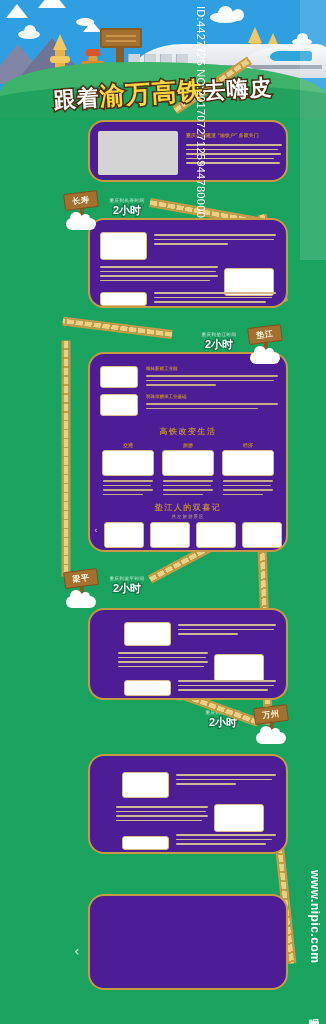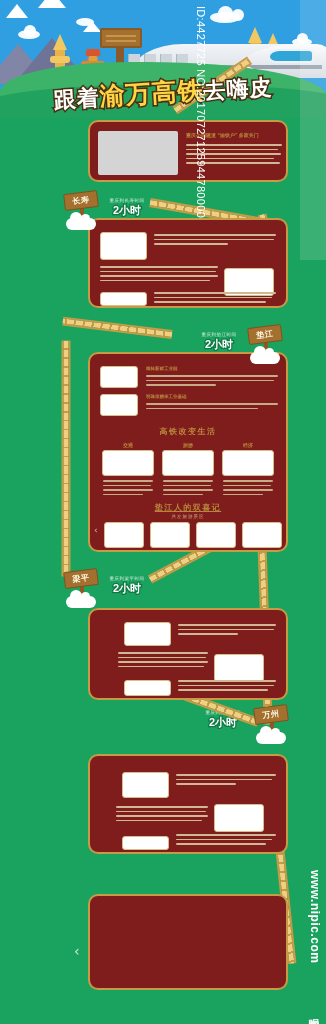--- a/index.html
+++ b/index.html
@@ -129,23 +129,23 @@
     position:absolute;
     background: repeating-linear-gradient(
       90deg, #f0cf84 0px, #f0cf84 7px, #c79a46 7px, #c79a46 9px);
     border-top:2px solid #c79a46; border-bottom:2px solid #c79a46;
     z-index:1;
   }
 
   
   .card {
     position:absolute;
-    background:#7f1d1d;
+    background:#4c1d95;
     border:2px solid #c79a46;
-    border-radius:10px;
+    border-radius:16px;
     z-index:3;
   }
   .thumb {
     position:absolute; background:#d4d4d4; border-radius:2px;
   }
   .imgbox {
     position:absolute; background:#ffffff; border:1px solid #dbbd8a; border-radius:3px;
   }
   .cardtitle {
     position:absolute; color:#b8863a; font-weight:bold; white-space:nowrap;
@@ -413,21 +413,21 @@
 
     <div class="col-h" style="left:134px;top:88px;width:48px;">经济</div>
     <div class="imgbox" style="left:132px;top:96px;width:52px;height:26px;"></div>
     <div class="lines d" style="left:133px;top:126px;">
       <i style="width:50px;"></i>
         <i style="width:48px;"></i>
         <i style="width:50px;"></i>
         <i style="width:40px;"></i>
     </div>
 
-    <div class="sec-h" style="top:148px;text-decoration:underline;">垫江人的双喜记</div>
+    <div class="sec-h" style="top:148px;">垫江人的双喜记</div>
     <div class="sec-sub" style="top:160px;">共左旅游景区</div>
     <div class="nav-arrow" style="left:4px;top:172px;font-size:9px;color:#d9c39a;">‹</div>
     <div class="imgbox" style="left:14px;top:168px;width:40px;height:26px;"></div>
     <div class="imgbox" style="left:60px;top:168px;width:40px;height:26px;"></div>
     <div class="imgbox" style="left:106px;top:168px;width:40px;height:26px;"></div>
     <div class="imgbox" style="left:152px;top:168px;width:40px;height:26px;"></div>
   </div>
 
   <div class="station" style="left:64px;top:570px;width:36px;height:42px;">
     <div class="st-post"></div>

